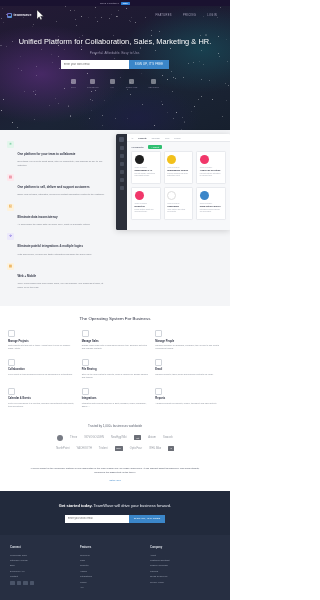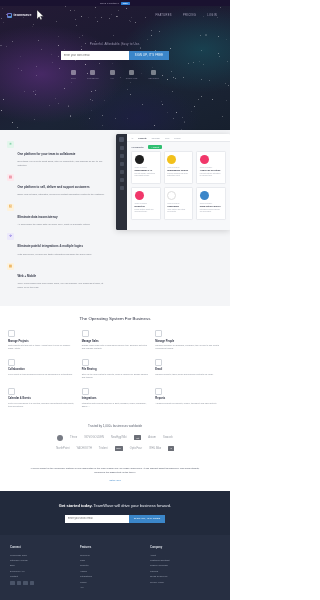--- a/index.html
+++ b/index.html
@@ -382,20 +382,21 @@
       </div>
     </div>
 
     <div class="cursor">
       <svg width="7" height="10" viewBox="0 0 7 10">
           <path d="M0 0 L0 9 L2.2 6.8 L3.7 9.8 L5 9.1 L3.6 6.3 L6.4 6.3 Z" fill="#fff" stroke="#333" stroke-width=".4"></path>
         </svg>
     </div>
 
     <div class="hero-body">
+      <div class="hero-title">Unified Platform for Collaboration, Sales, Marketing &amp; HR.</div>
       <div class="hero-sub">Powerful. Affordable. Easy to Use.</div>
       <div class="hero-form">
         <input class="hero-input" placeholder="Enter your work email" style="">
         <button class="hero-btn">SIGN UP, IT'S FREE</button>
       </div>
       <div class="hero-icons">
         <div class="hero-icon">
           <span class="hi-glyph"></span>
           <span class="hi-label">CRM</span>
         </div>

